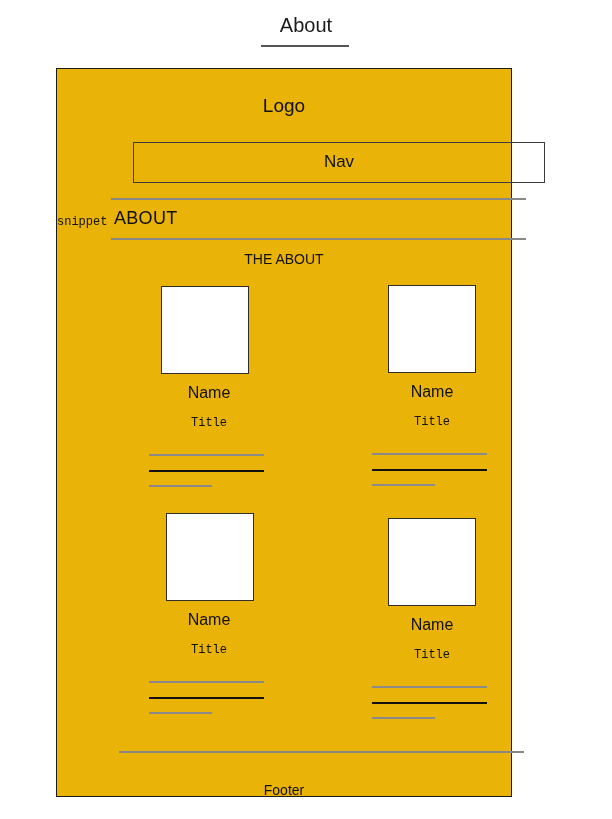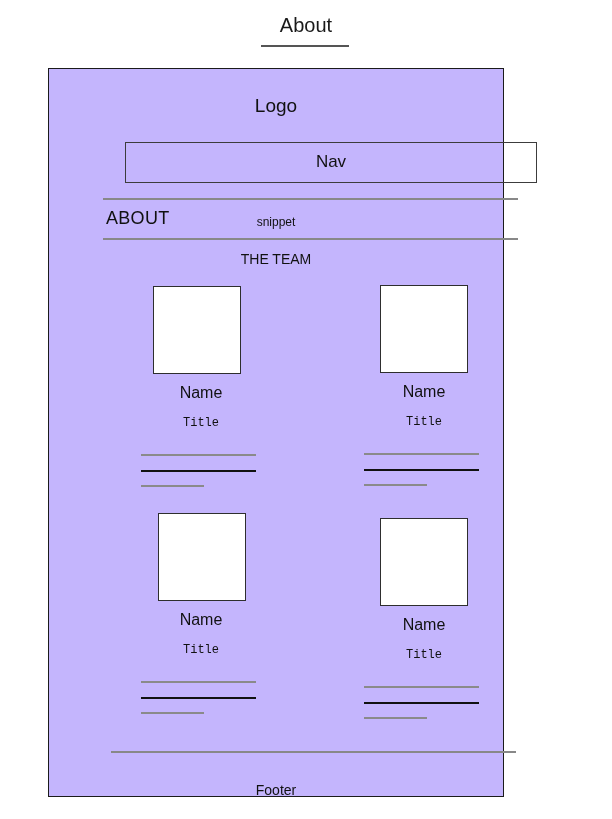--- a/index.html
+++ b/index.html
@@ -13,22 +13,22 @@
   .page-title {
     position: absolute; left: 0; top: 14px; width: 612px;
     text-align: center; font-size: 20px; color: #1a1a1a;
   }
   .title-underline {
     position: absolute; left: 261px; top: 45px; width: 88px; height: 2px;
     background: #555555;
   }
 
   .frame {
-    position: absolute; left: 48px; top: 68px; width: 456px; height: 729px;
-    border: 1.5px solid #1b1b1b; background: #c4b5fd;
+    position: absolute; left: 56px; top: 68px; width: 456px; height: 729px;
+    border: 1.5px solid #1b1b1b; background: #eab308;
   }
 
   .logo {
     position: absolute; left: 0; top: 26px; width: 100%;
     text-align: center; font-size: 19px;
   }
 
   .nav {
     position: absolute; left: 52px; top: 73px; width: 412px; height: 41px;
     border: 1.5px solid #3c3c3c;
@@ -39,21 +39,21 @@
     position: absolute; left: 54px; width: 415px; height: 2px; background: #888888;
   }
   .divider.d1 { top: 129px; }
   .divider.d2 { top: 169px; }
 
   .about-heading {
     position: absolute; left: 57px; top: 139px; font-size: 18px; letter-spacing: 0.3px;
   }
   .about-snippet {
     position: absolute; left: 0; top: 146px; width: 100%;
-    text-align: center; font-size: 12px;
+    text-align: left; font-size: 12px; font-family: Liberation Mono, monospace;
   }
 
   .team-heading {
     position: absolute; left: 0; top: 182px; width: 100%;
     text-align: center; font-size: 14px;
   }
 
   .card { position: absolute; width: 165px; height: 205px; }
   .card.c1 { left: 92px;  top: 217px; }
   .card.c2 { left: 315px; top: 216px; }
@@ -102,21 +102,21 @@
 
   <div class="logo">Logo</div>
 
   <div class="nav">Nav</div>
 
   <div class="divider d1"></div>
   <div class="about-heading">ABOUT</div>
   <div class="about-snippet">snippet</div>
   <div class="divider d2"></div>
 
-  <div class="team-heading">THE TEAM</div>
+  <div class="team-heading">THE ABOUT</div>
 
   <div class="card c1">
     <div class="photo"></div>
     <div class="member-name">Name</div>
     <div class="member-title">Title</div>
     <div class="sk sk1"></div>
     <div class="sk sk2"></div>
     <div class="sk sk3"></div>
   </div>
 

